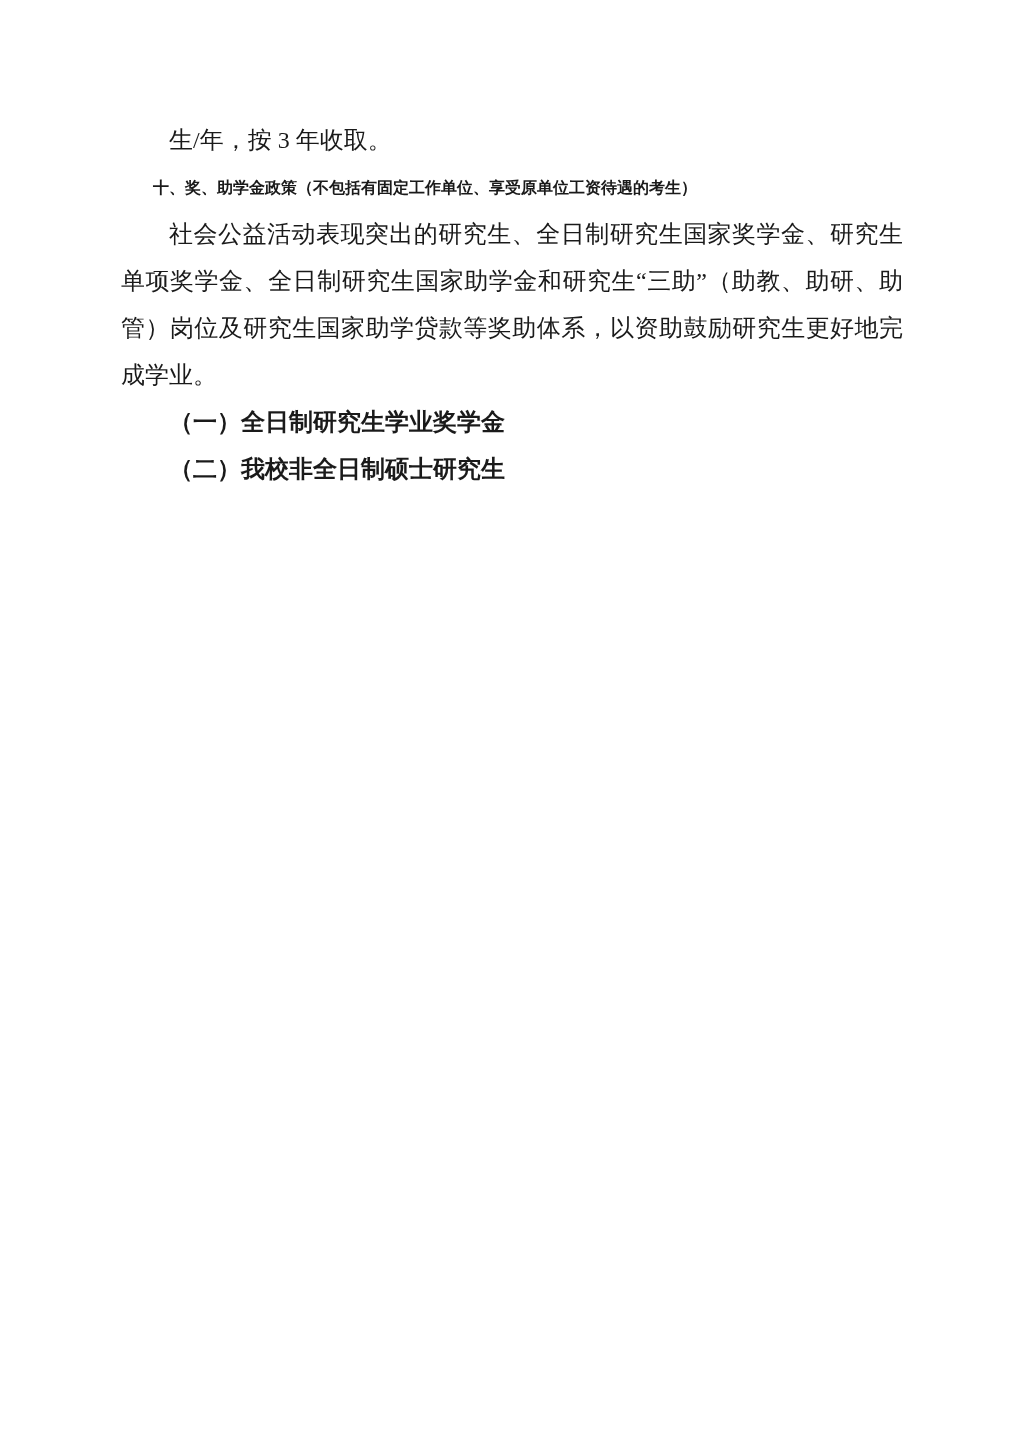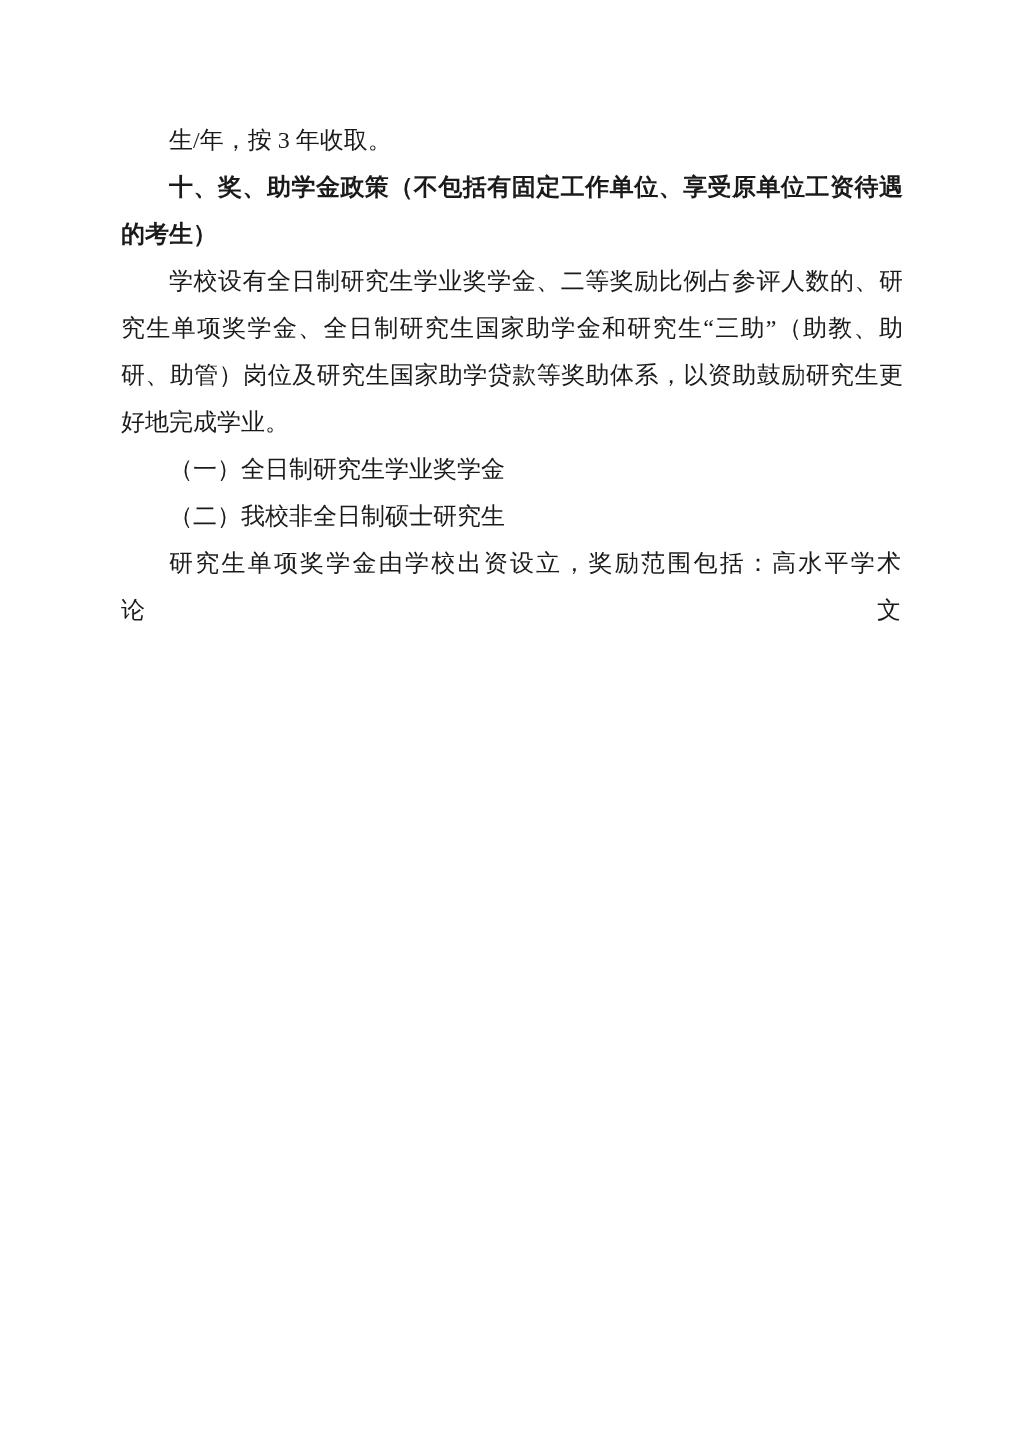--- a/index.html
+++ b/index.html
@@ -28,26 +28,26 @@
   .content p,
   .content h2 {
     margin: 0;
     padding: 0;
     text-indent: 2em;
   }
   .para-continuation {
     text-indent: 0;
   }
   .section-heading {
-    font-size: 24px;
+    font-size: 16px;
     font-weight: bold;
     line-height: 47px;
   }
   .subheading {
-    font-weight: normal;
+    font-weight: bold;
   }
   .para-last {
     letter-spacing: 2px;
     text-align-last: justify;
   }
   .page-number {
     position: absolute;
     left: 16px;
     right: 0;
     top: 1372px;
@@ -57,19 +57,18 @@
     color: #8b5cf6;
   }
 </style>
 </head>
 <body>
 
 <div class="page">
   <div class="content">
     <p class="para-continuation">生/年，按 3 年收取。</p>
     <h2 class="section-heading">十、奖、助学金政策（不包括有固定工作单位、享受原单位工资待遇的考生）</h2>
-    <p>学校设有全日制研究生学业奖学金、二等奖励比例占参评人数的、研究生单项奖学金、全日制研究生国家助学金和研究生“三助”（助教、助研、助管）岗位及研究生国家助学贷款等奖助体系，以资助鼓励研究生更好地完成学业。</p>
+    <p>社会公益活动表现突出的研究生、全日制研究生国家奖学金、研究生单项奖学金、全日制研究生国家助学金和研究生“三助”（助教、助研、助管）岗位及研究生国家助学贷款等奖助体系，以资助鼓励研究生更好地完成学业。</p>
     <p class="subheading">（一）全日制研究生学业奖学金</p>
     <p class="subheading">（二）我校非全日制硕士研究生</p>
-    <p class="para-last">研究生单项奖学金由学校出资设立，奖励范围包括：高水平学术论文</p>
   </div>
   <div class="page-number">10</div>
 </div>
 
 </body></html>

